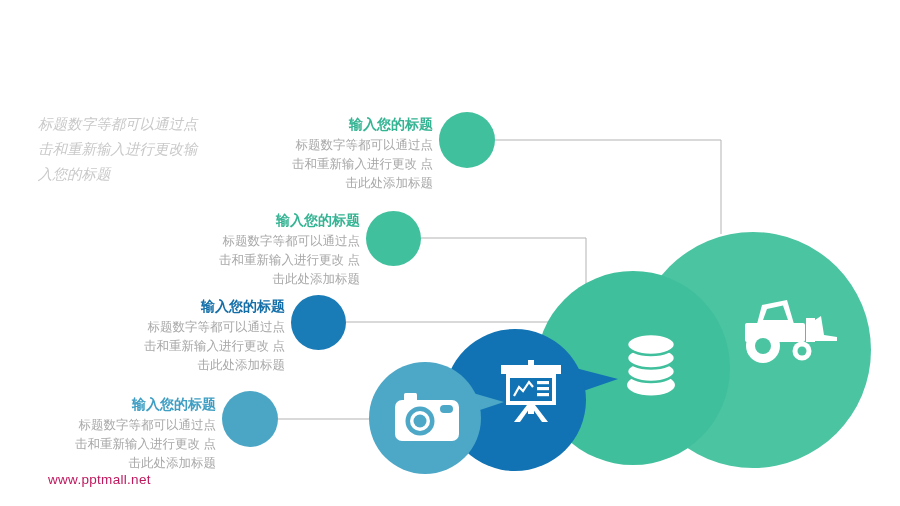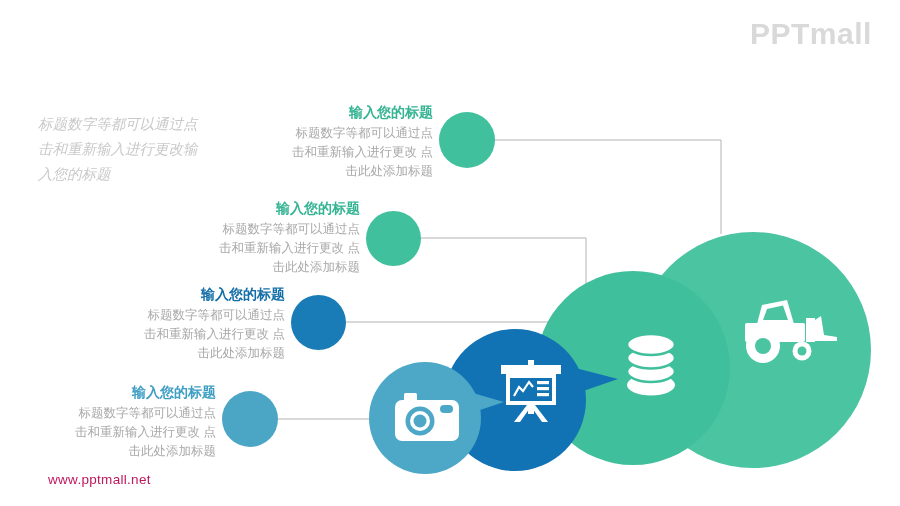--- a/index.html
+++ b/index.html
@@ -15,21 +15,21 @@
     position:absolute;left:38px;top:112px;width:212px;
     font-size:14.5px;line-height:25px;font-style:italic;color:#c9c9c9;
     white-space:pre-line;
   }
   .site-url{
     position:absolute;left:48px;top:472px;
     font-size:13.5px;color:#be185d;letter-spacing:.3px;
   }
   .connectors{position:absolute;left:0;top:0;z-index:1;}
   .tblock{position:absolute;width:200px;text-align:right;z-index:2;}
-  .ttitle{font-size:14px;font-weight:bold;line-height:16px;}
+  .ttitle{font-size:14px;font-weight:bold;line-height:16px;margin-top:12px;}
   .tbody{margin-top:4px;font-size:12.5px;line-height:19px;color:#a8a8a8;white-space:pre-line;}
   .t-green .ttitle{color:#35b493;}
   .t-blue .ttitle{color:#146fa9;}
   .t-lightblue .ttitle{color:#3f9ec3;}
   .dot{position:absolute;border-radius:50%;z-index:2;}
   .dot-1{left:439px;top:112px;width:56px;height:56px;background:#41c09d;}
   .dot-2{left:366px;top:211px;width:55px;height:55px;background:#41c09d;}
   .dot-3{left:291px;top:295px;width:55px;height:55px;background:#1a7cb7;}
   .dot-4{left:222px;top:391px;width:56px;height:56px;background:#4ba6c6;}
   .bubble{position:absolute;border-radius:50%;}
@@ -44,21 +44,20 @@
   .icon-tractor{left:105px;top:64px;}
   .icon-database{left:89px;top:62px;}
   .icon-presentation{left:57px;top:31px;}
   .icon-camera{left:26px;top:31px;}
 </style>
 </head>
 <body>
 
 <div class="stage">
 
-  <div class="logo">PPTmall</div>
 
   <div class="intro">标题数字等都可以通过点
 击和重新输入进行更改输
 入您的标题</div>
 
   <div class="site-url">www.pptmall.net</div>
 
   <svg class="connectors" width="900" height="506" viewBox="0 0 900 506">
     <polyline points="495,140 721,140 721,234" fill="none" stroke="#b3b3b3" stroke-width="1"></polyline>
     <polyline points="421,238 586,238 586,285" fill="none" stroke="#b3b3b3" stroke-width="1"></polyline>

